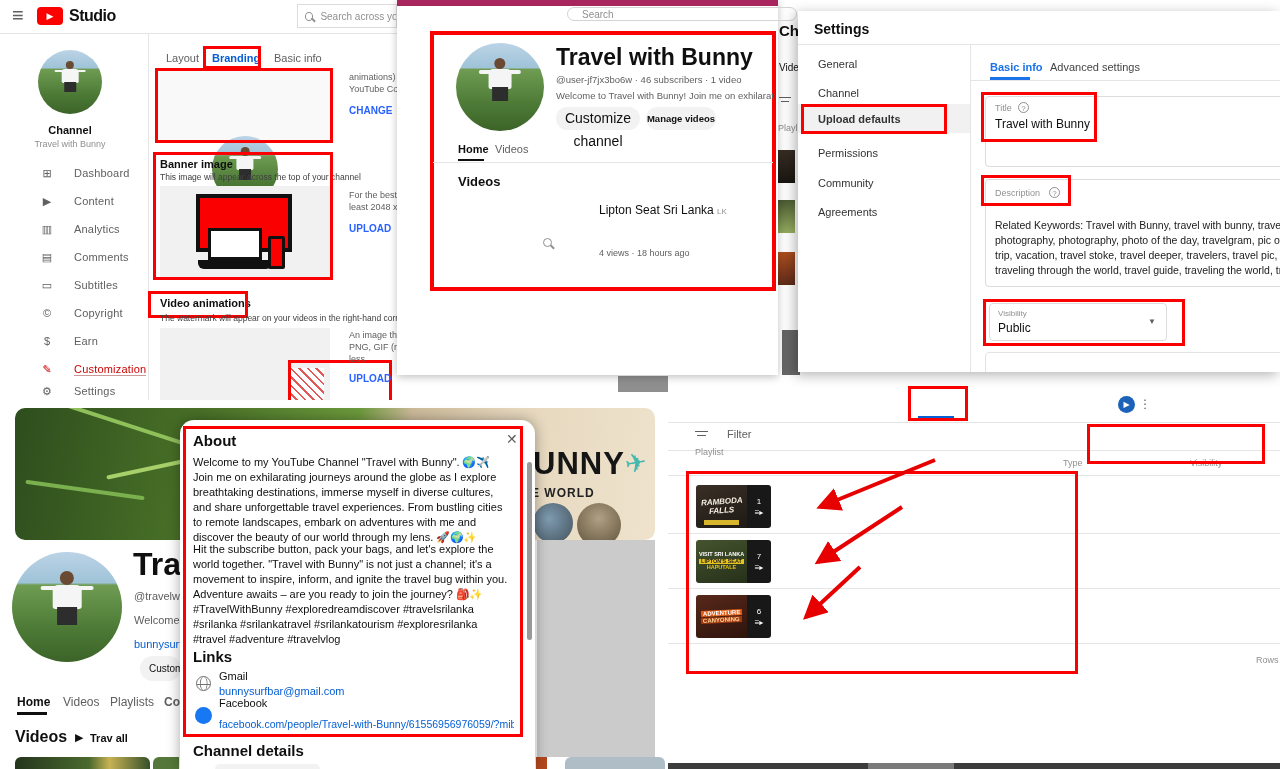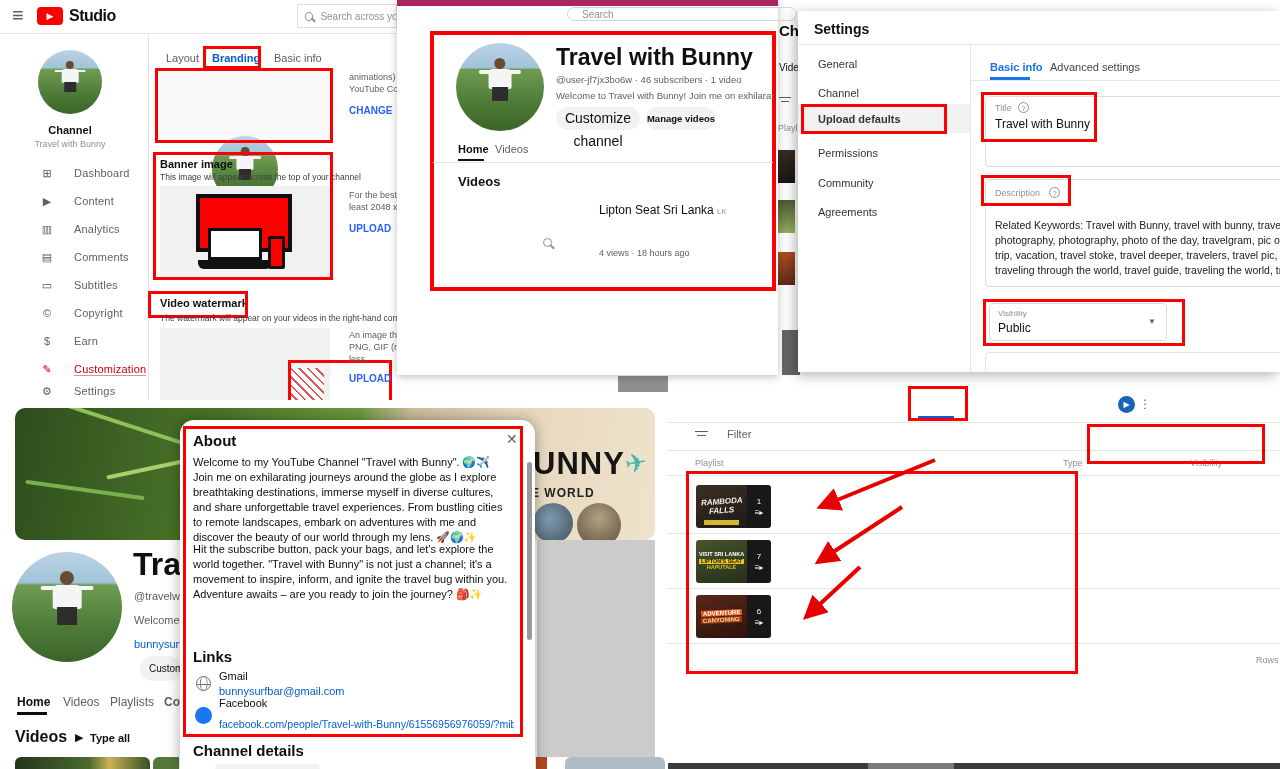--- a/index.html
+++ b/index.html
@@ -120,21 +120,21 @@
     <div class="abs" style="left:36px;top:8px;width:96px;height:58px;background:#fb0000;border:4px solid #111;"></div>
     <div class="abs" style="left:48px;top:42px;width:54px;height:32px;background:#fff;border:3px solid #111;"></div>
     <div class="abs" style="left:38px;top:74px;width:74px;height:9px;background:#111;border-radius:0 0 6px 6px;"></div>
     <div class="abs" style="left:108px;top:50px;width:17px;height:33px;background:#fb0000;border:3px solid #111;border-radius:2px;"></div>
   </div>
   <div class="redbox" style="left:153px;top:152px;width:180px;height:128px;"></div>
   <div class="abs gray ellip" style="left:349px;top:190px;width:48px;font-size:9px;">For the best re</div>
   <div class="abs gray ellip" style="left:349px;top:202px;width:48px;font-size:9px;">least 2048 x 1</div>
   <div class="abs actionblue" style="left:349px;top:223px;font-size:10px;">UPLOAD</div>
 
-  <div class="abs bold" style="left:160px;top:297px;font-size:11px;">Video watermark</div>
+  <div class="abs bold" style="left:160px;top:297px;font-size:11px;">Video animations</div>
   <div class="redbox" style="left:148px;top:291px;width:100px;height:27px;"></div>
   <div class="abs ellip" style="left:160px;top:313px;width:237px;font-size:8.5px;color:#404040;">The watermark will appear on your videos in the right-hand corner of t</div>
   <div class="abs" style="left:160px;top:328px;width:170px;height:72px;background:#f1f1f1;">
     <div class="abs" style="left:130px;top:40px;width:34px;height:32px;background:repeating-linear-gradient(45deg,#fff 0 4px,#e05a5a 4px 6px);"></div>
   </div>
   <div class="redbox" style="left:288px;top:360px;width:104px;height:40px;border-bottom:none;"></div>
   <div class="abs gray ellip" style="left:349px;top:330px;width:48px;font-size:9px;">An image that</div>
   <div class="abs gray ellip" style="left:349px;top:342px;width:48px;font-size:9px;">PNG, GIF (no a</div>
   <div class="abs gray ellip" style="left:349px;top:354px;width:48px;font-size:9px;">less</div>
   <div class="abs actionblue" style="left:349px;top:373px;font-size:10px;">UPLOAD</div>
@@ -148,21 +148,21 @@
   <span class="abs" style="left:471px;top:22px;color:#606060;font-size:12px;">⋮</span>
   <div class="divider" style="left:0;top:47px;width:612px;height:1px;"></div>
 
   <div class="abs filtericon" style="left:27px;top:53px;width:13px;">
     <span style="width:13px;"></span>
       <span style="width:9px;margin-left:2px;"></span>
   </div>
   <span class="abs gray" style="left:59px;top:53px;font-size:11px;">Filter</span>
   <div class="divider" style="left:0;top:75px;width:612px;height:1px;"></div>
 
-  <span class="abs lightgray" style="left:27px;top:83px;font-size:9px;">Playlist</span>
+  <span class="abs lightgray" style="left:27px;top:72px;font-size:9px;">Playlist</span>
   <span class="abs lightgray" style="left:395px;top:83px;font-size:9px;">Type</span>
   <span class="abs lightgray" style="left:522px;top:83px;font-size:9px;">Visibility</span>
   <div class="divider" style="left:0;top:100px;width:612px;height:1px;"></div>
 
   <div class="playlist-thumb" style="top:110px;left:28px;">
     <div class="art" style="background:linear-gradient(160deg,#3a2f26,#1e1a16);">
       <div class="thumbtext" style="color:#f4efe2;font-size:8px;font-style:italic;transform:rotate(-4deg);">RAMBODA</div>
       <div class="thumbtext" style="color:#f4efe2;font-size:8px;font-style:italic;transform:rotate(-4deg);">FALLS</div>
       <div style="position:absolute;bottom:3px;width:70%;height:5px;background:#d8b62c;"></div>
     </div>
@@ -250,36 +250,37 @@
   <div class="abs pill ellip" style="left:140px;top:256px;width:41px;height:25px;font-size:10px;line-height:25px;padding-left:9px;text-align:left;"><span>Customi</span></div>
 
   <span class="abs bold" style="left:17px;top:295px;font-size:12px;">Home</span>
   <div class="abs" style="left:17px;top:312px;width:30px;height:2.5px;background:#0f0f0f;"></div>
   <span class="abs gray" style="left:63px;top:295px;font-size:12px;">Videos</span>
   <span class="abs gray" style="left:110px;top:295px;font-size:12px;">Playlists</span>
   <span class="abs gray" style="left:164px;top:295px;font-size:12px;font-weight:bold;">Co</span>
 
   <span class="abs bold" style="left:15px;top:328px;font-size:16px;">Videos</span>
   <span class="abs" style="left:75px;top:331px;font-size:11px;">▶</span>
-  <span class="abs" style="left:90px;top:332px;font-size:11px;font-weight:bold;">Type all</span>
+  <span class="abs" style="left:90px;top:332px;font-size:11px;font-weight:bold;">Trav all</span>
 
   <div class="abs" style="left:15px;top:357px;width:135px;height:12px;border-radius:6px 6px 0 0;background:linear-gradient(90deg,#24351c,#4b6a2e 55%,#c8b253 70%,#35502a);"></div>
   <div class="abs" style="left:153px;top:357px;width:26px;height:12px;border-radius:6px 0 0 0;background:#55783a;"></div>
   <div class="abs" style="left:536px;top:357px;width:11px;height:12px;background:#b3471f;"></div>
   <div class="abs" style="left:565px;top:357px;width:100px;height:12px;border-radius:6px 6px 0 0;background:#aebdc6;"></div>
 
   <div class="abs" style="left:537px;top:140px;width:118px;height:217px;background:#cbcbcb;"></div>
 </div>
 
 <div class="abs" id="about-dialog" style="left:180px;top:420px;width:355px;height:349px;background:#fff;border-radius:14px 14px 0 0;box-shadow:0 0 14px rgba(0,0,0,.35);z-index:6;overflow:hidden;">
   <span class="abs bold" style="left:13px;top:12px;font-size:15px;">About</span>
   <span class="abs gray" style="left:326px;top:11px;font-size:14px;">✕</span>
   <div class="abs" style="left:13px;top:35px;width:318px;font-size:11px;line-height:15px;color:#0f0f0f;white-space:pre-line;">Welcome to my YouTube Channel "Travel with Bunny". 🌍✈️
 Join me on exhilarating journeys around the globe as I explore breathtaking destinations, immerse myself in diverse cultures, and share unforgettable travel experiences. From bustling cities to remote landscapes, embark on adventures with me and discover the beauty of our world through my lens. 🚀🌍✨</div>
   <div class="abs" style="left:13px;top:122px;width:318px;font-size:11px;line-height:15px;">Hit the subscribe button, pack your bags, and let's explore the world together. "Travel with Bunny" is not just a channel; it's a movement to inspire, inform, and ignite the travel bug within you. Adventure awaits – are you ready to join the journey? 🎒✨</div>
+  <div class="abs" style="left:13px;top:182px;width:300px;font-size:11px;line-height:15px;">#TravelWithBunny #exploredreamdiscover #travelsrilanka #srilanka #srilankatravel #srilankatourism #exploresrilanka #travel #adventure #travelvlog</div>
   <span class="abs bold" style="left:13px;top:228px;font-size:15px;">Links</span>
   <span class="abs globe" style="left:16px;top:256px;width:15px;height:15px;"></span>
   <span class="abs" style="left:39px;top:250px;font-size:11px;">Gmail</span>
   <span class="abs blue" style="left:39px;top:265px;font-size:11px;">bunnysurfbar@gmail.com</span>
   <span class="abs fb" style="left:15px;top:287px;"></span>
   <span class="abs" style="left:39px;top:277px;font-size:11px;">Facebook</span>
   <span class="abs blue ellip" style="left:39px;top:298px;font-size:10.5px;width:295px;">facebook.com/people/Travel-with-Bunny/61556956976059/?mibextid=...</span>
   <span class="abs bold" style="left:13px;top:322px;font-size:15px;">Channel details</span>
   <div class="abs pill" style="left:35px;top:344px;width:105px;height:10px;"></div>
   <div class="scrollthumb" style="left:347px;top:42px;width:5px;height:178px;background:#999;"></div>

